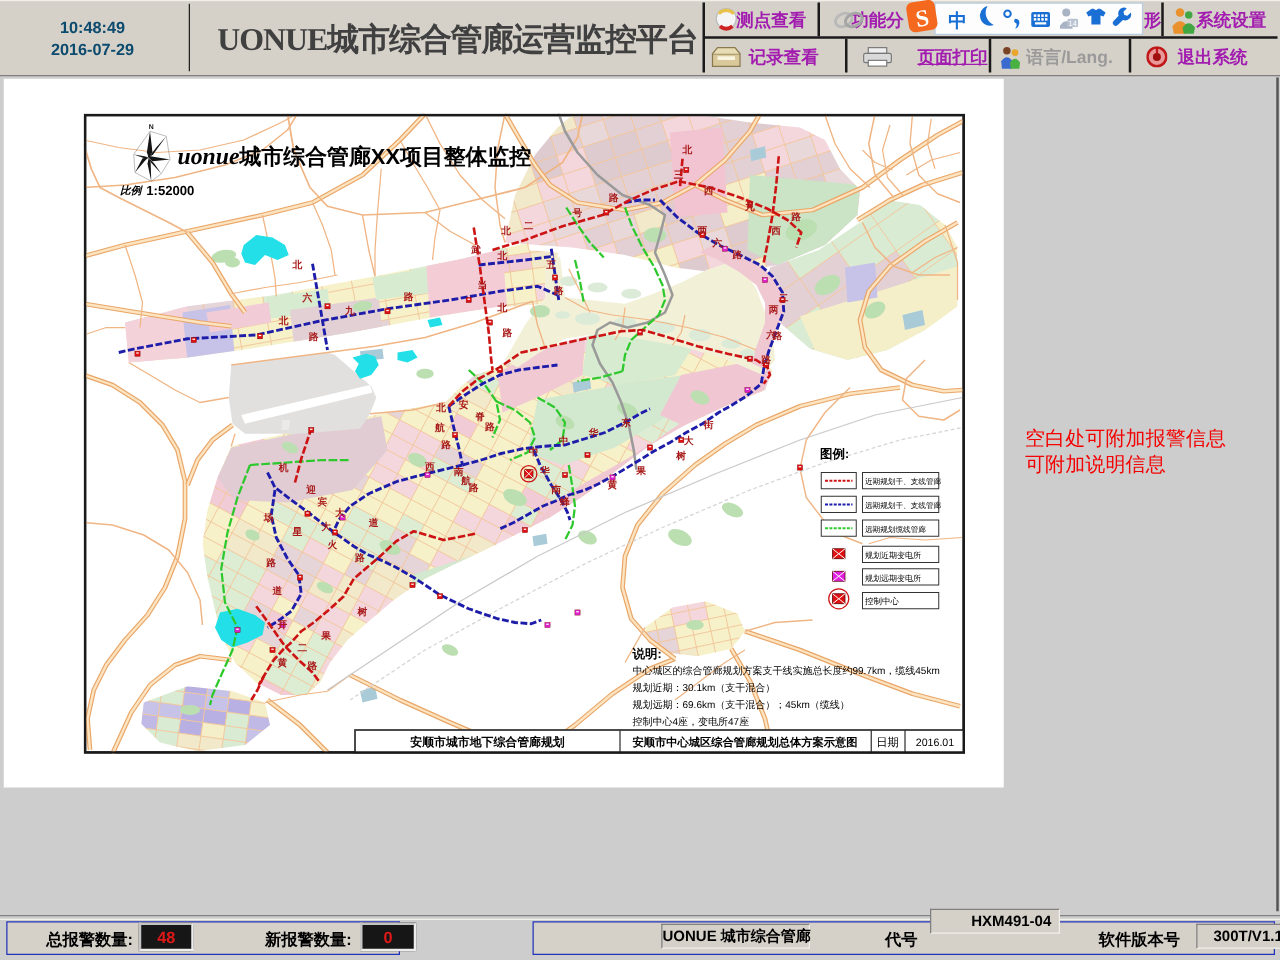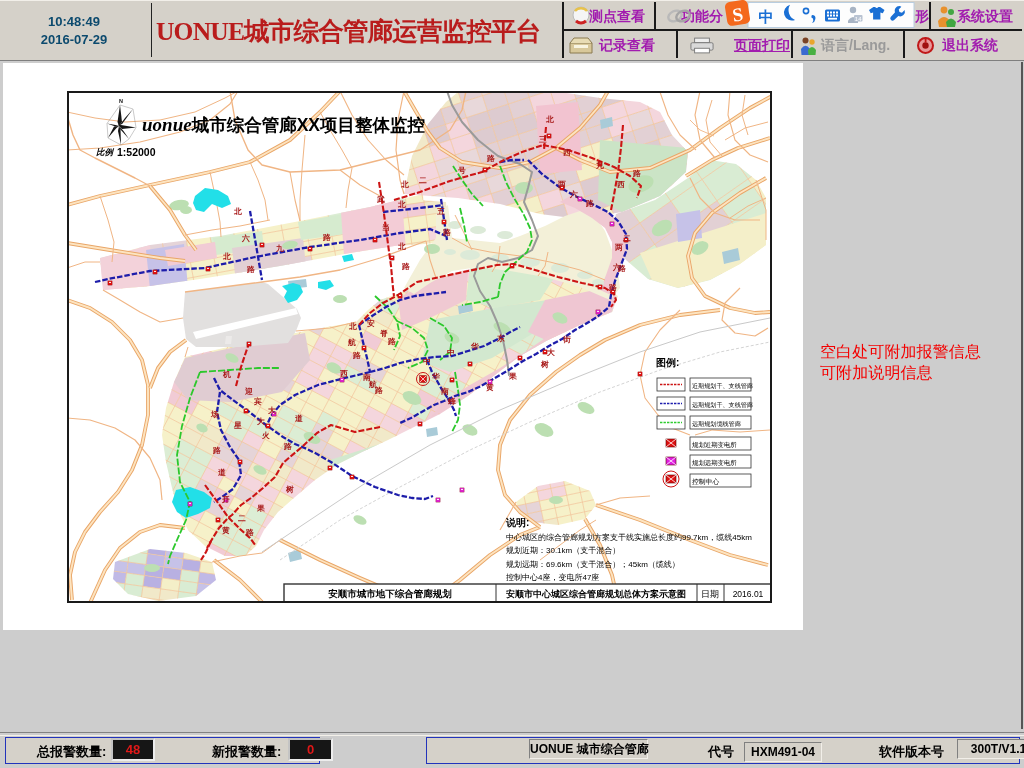--- a/index.html
+++ b/index.html
@@ -2,21 +2,21 @@
 <html><head>
 <meta charset="utf-8">
 <style>
 html,body{margin:0;padding:0;width:1024px;height:768px;overflow:hidden;}
 body{font-family:"Liberation Sans",sans-serif;background:#cdcdcd;position:relative;}
 .abs{position:absolute;}
 #topbar{left:0;top:0;width:1024px;height:60px;background:#d5d1c9;border-bottom:1px solid #7f7f7f;}
 #topbar .hl{position:absolute;left:0;top:0;width:1024px;height:1px;background:#f2efe9;}
 #clock{left:4px;top:13px;width:140px;height:40px;text-align:center;font-weight:bold;font-size:13px;color:#0c4a6e;line-height:18px;}
 #vline1{left:151px;top:3px;width:1px;height:54px;background:#222;}
-#title{left:156px;top:14px;width:420px;font-size:25.5px;letter-spacing:-0.8px;font-weight:bold;color:#b91c1c;font-family:"Liberation Serif",serif;white-space:nowrap;}
+#title{left:156px;top:14px;width:420px;font-size:25.5px;letter-spacing:-0.8px;font-weight:bold;color:#404040;font-family:"Liberation Serif",serif;white-space:nowrap;text-align:center;}
 .bdiv{position:absolute;background:#1a1a1a;}
 .btxt{position:absolute;font-size:14px;font-weight:bold;color:#a21caf;white-space:nowrap;}
 #panel{left:3px;top:63px;width:800px;height:567px;background:#ffffff;}
 #redside{left:820px;top:341px;width:178px;height:42px;color:#f40000;font-size:16px;line-height:21px;text-align:left;letter-spacing:0.1px;}
 #rline{left:1021px;top:62px;width:2px;height:667px;background:#555;}
 #groove{left:0;top:732px;width:1024px;height:2px;border-top:1px solid #828282;border-bottom:1px solid #f4f1ea;}
 .bluebox{position:absolute;border:1px solid #2233bb;background:#d5d1c9;}
 #sb1{left:5px;top:737px;width:313px;height:25px;}
 #sb2{left:426px;top:737px;width:592px;height:25px;}
 .sbtxt{position:absolute;font-size:13px;font-weight:bold;color:#000;white-space:nowrap;margin-left:20px;}
@@ -1746,15 +1746,15 @@
 <div class="abs" id="rline"></div>
 <div class="abs" id="groove"></div>
 <div class="abs bluebox" id="sb1"></div>
 <div class="abs bluebox" id="sb2"></div>
 <div class="sbtxt" style="left:17px;top:743px;">总报警数量:</div>
 <div class="led" style="left:95px;top:738px;width:40px;height:19px;line-height:19px;">48</div>
 <div class="sbtxt" style="left:192px;top:743px;">新报警数量:</div>
 <div class="led" style="left:272px;top:738px;width:41px;height:19px;line-height:19px;">0</div>
 <div class="sunk" style="left:505px;top:739px;width:117px;height:18px;line-height:18px;">UONUE 城市综合管廊</div>
 <div class="sbtxt" style="left:688px;top:743px;">代号</div>
-<div class="sunk" style="left:720px;top:742px;width:76px;height:18px;line-height:18px;">HXM491-04</div>
+<div class="sunk" style="left:720px;top:727px;width:76px;height:18px;line-height:18px;padding-left:26px;">HXM491-04</div>
 <div class="sbtxt" style="left:859px;top:743px;">软件版本号</div>
 <div class="sunk" style="left:933px;top:739px;width:81px;height:18px;line-height:18px;">300T/V1.1</div>
 
 </body></html>

